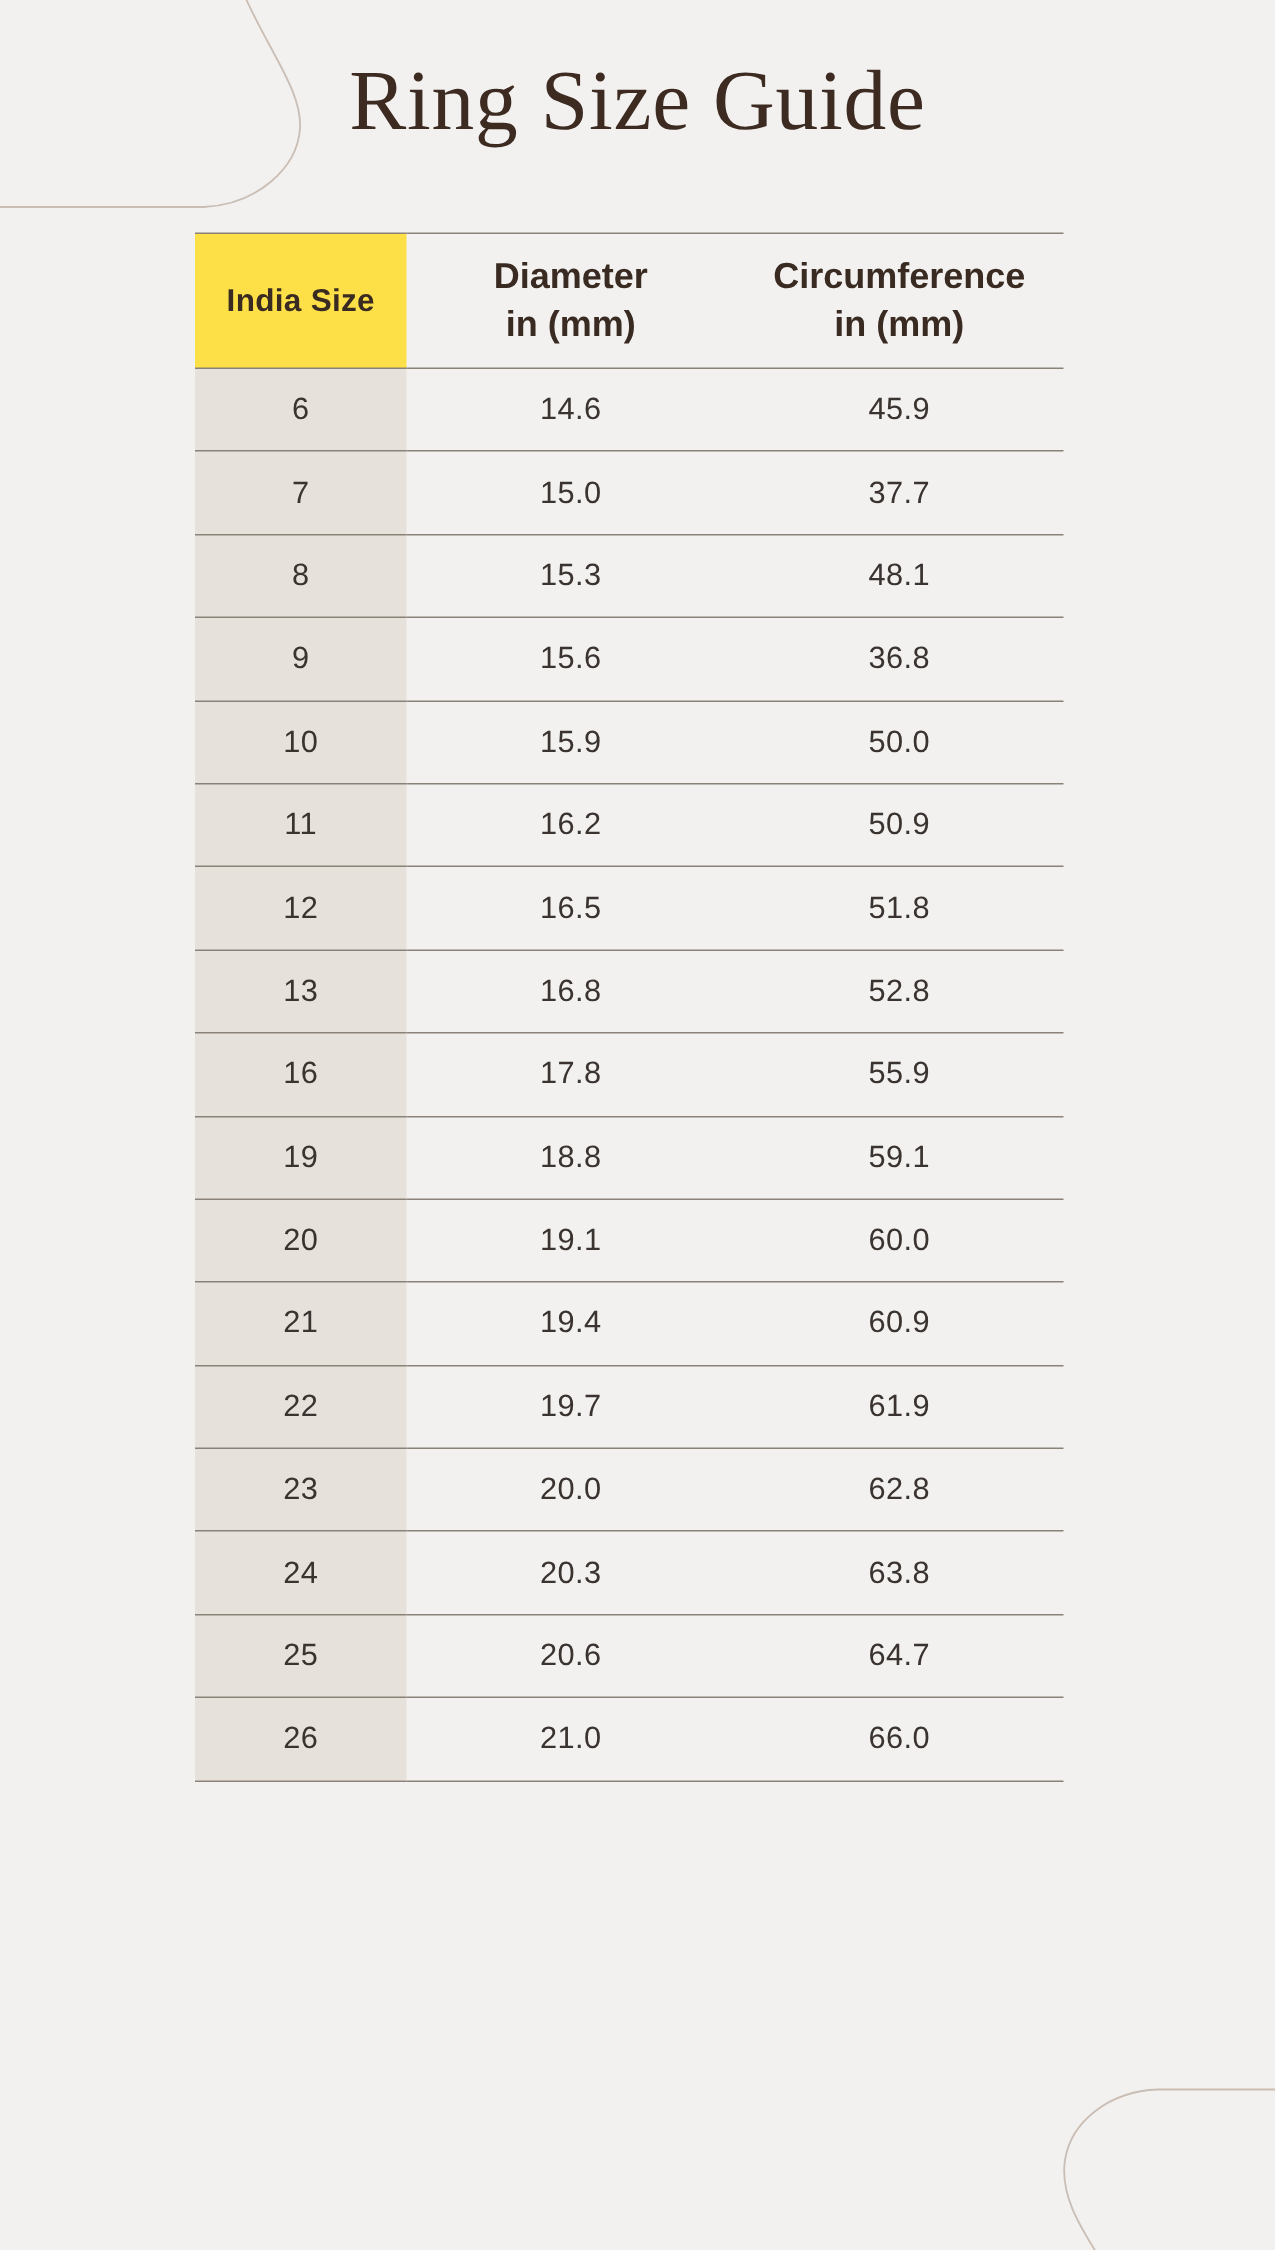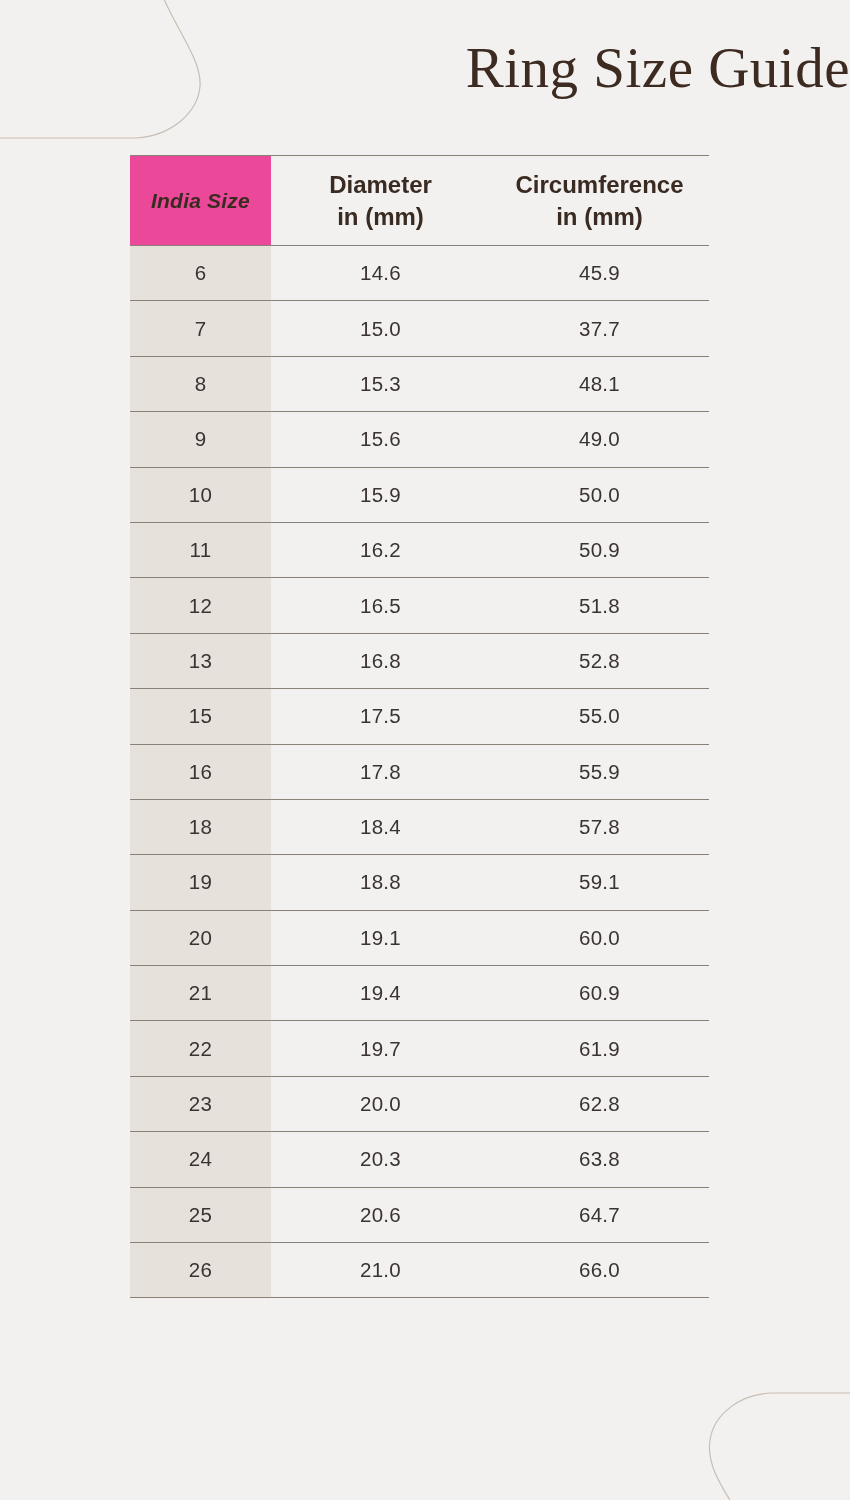--- a/index.html
+++ b/index.html
@@ -28,21 +28,21 @@
     pointer-events: none;
   }
   #deco-topleft  { left: 0;   top: 0;     width: 230px; height: 160px; }
   #deco-botright { left: 700px; top: 1330px; width: 150px; height: 170px; }
 
   
   #title-wrap {
     position: absolute;
     left: 0; top: 38px;
     width: 850px;
-    text-align: right;
+    text-align: center;
   }
   #page-title {
     font-family: "Liberation Serif", serif;
     font-size: 57px;
     font-weight: 400;
     line-height: 1.05;
     color: #3D2B22;
     letter-spacing: 0.5px;
   }
 
@@ -71,22 +71,21 @@
   #size-table thead tr { height: 90px; }
   #size-table thead th {
     border-top: 1.4px solid #8a8178;
     border-bottom: 1.4px solid #8a8178;
     color: #3A2B22;
     font-size: 24px;
     font-weight: 700;
     line-height: 1.33;
   }
   #size-table thead th.col-size {
-    background: #ec4899;
-    font-style: italic;
+    background: #fde047;
     font-size: 21px;
     letter-spacing: 0.2px;
     margin-left: 44px;
   }
 
   
   #size-table tbody tr { height: 55.4px; }
   #size-table tbody td {
     border-bottom: 1.2px solid #8a8178;
     color: #3A3330;
@@ -146,21 +145,21 @@
           <td class="col-circ">37.7</td>
         </tr>
         <tr>
           <td class="col-size">8</td>
           <td class="col-dia">15.3</td>
           <td class="col-circ">48.1</td>
         </tr>
         <tr>
           <td class="col-size">9</td>
           <td class="col-dia">15.6</td>
-          <td class="col-circ">49.0</td>
+          <td class="col-circ">36.8</td>
         </tr>
         <tr>
           <td class="col-size">10</td>
           <td class="col-dia">15.9</td>
           <td class="col-circ">50.0</td>
         </tr>
         <tr>
           <td class="col-size">11</td>
           <td class="col-dia">16.2</td>
           <td class="col-circ">50.9</td>
@@ -169,35 +168,25 @@
           <td class="col-size">12</td>
           <td class="col-dia">16.5</td>
           <td class="col-circ">51.8</td>
         </tr>
         <tr>
           <td class="col-size">13</td>
           <td class="col-dia">16.8</td>
           <td class="col-circ">52.8</td>
         </tr>
         <tr>
-          <td class="col-size">15</td>
-          <td class="col-dia">17.5</td>
-          <td class="col-circ">55.0</td>
-        </tr>
-        <tr>
           <td class="col-size">16</td>
           <td class="col-dia">17.8</td>
           <td class="col-circ">55.9</td>
         </tr>
         <tr>
-          <td class="col-size">18</td>
-          <td class="col-dia">18.4</td>
-          <td class="col-circ">57.8</td>
-        </tr>
-        <tr>
           <td class="col-size">19</td>
           <td class="col-dia">18.8</td>
           <td class="col-circ">59.1</td>
         </tr>
         <tr>
           <td class="col-size">20</td>
           <td class="col-dia">19.1</td>
           <td class="col-circ">60.0</td>
         </tr>
         <tr>

